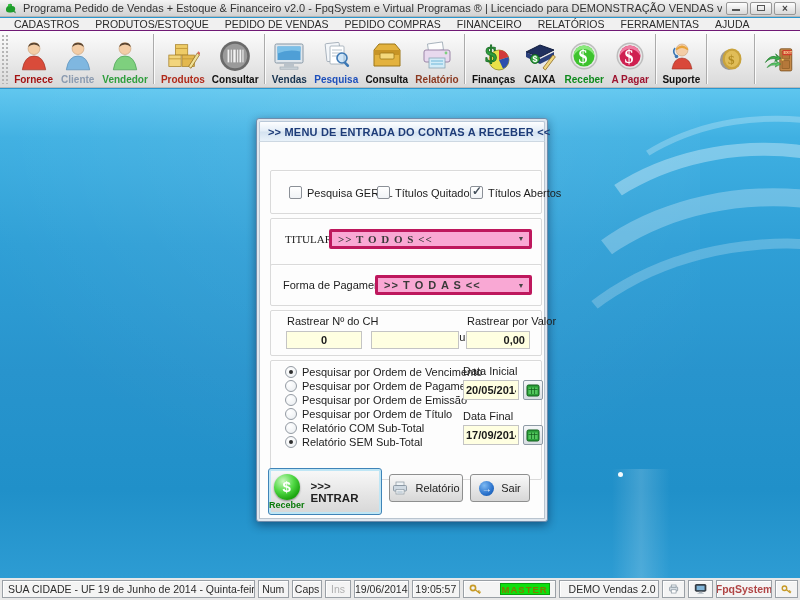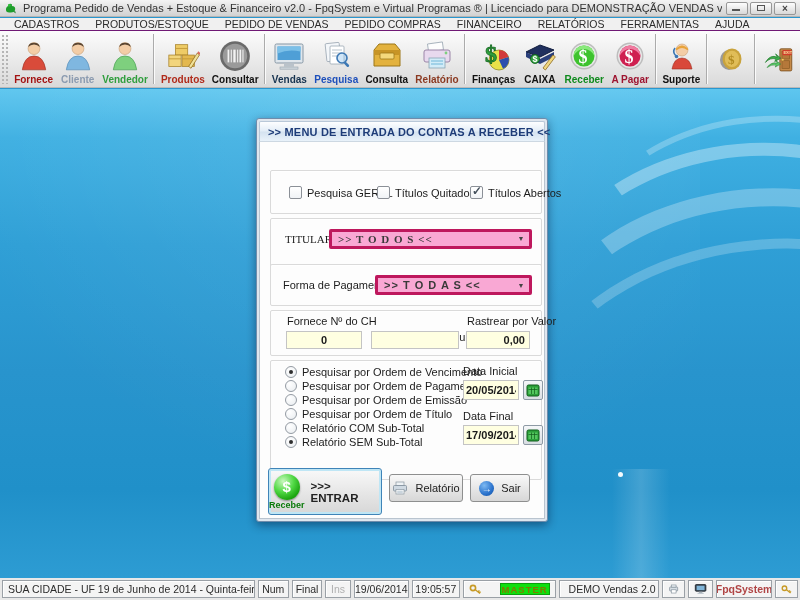--- a/index.html
+++ b/index.html
@@ -386,21 +386,21 @@
 
       <div class="groupbox gb-pagto">
         <span class="fld-label" style="left:12px; top:14px">Forma de Pagamento</span>
         <div class="combo" style="left:104px; top:10px; width:157px">
           <span class="combo-value">&gt;&gt; T O D A S &lt;&lt;</span>
           <span class="combo-arrow">▼</span>
         </div>
       </div>
 
       <div class="groupbox gb-rastro">
-        <span class="fld-label" style="left:16px; top:4px">Fornece Nº do CH</span>
+        <span class="fld-label" style="left:16px; top:4px">Rastrear Nº do CH</span>
         <span class="fld-label" style="left:100px; top:20px">Rastrear Nº do Título</span>
         <span class="fld-label" style="left:196px; top:4px">Rastrear por Valor</span>
         <input class="yfield center" style="left: 15px; top: 20px; width: 76px;" value="0">
         <input class="yfield" style="left: 100px; top: 20px; width: 88px;" value="">
         <input class="yfield right" style="left: 195px; top: 20px; width: 64px;" value="0,00">
       </div>
 
       <div class="groupbox gb-radios">
         <div class="radio" style="left:14px; top:5px">
           <span class="rb on"></span>
@@ -472,21 +472,21 @@
         <span class="sair-circle"><span>→</span></span>
         <span>Sair</span>
       </div>
 
     </div>
   </div>
 
   <div class="statusbar">
     <div class="sb-panel sb-city">SUA CIDADE - UF 19 de Junho de 2014 - Quinta-feira</div>
     <div class="sb-panel sb-num">Num</div>
-    <div class="sb-panel sb-caps">Final</div>
+    <div class="sb-panel sb-caps">Caps</div>
     <div class="sb-panel sb-ins">Ins</div>
     <div class="sb-panel sb-date">19/06/2014</div>
     <div class="sb-panel sb-time">19:05:57</div>
     <div class="sb-panel sb-master">
       <svg width="13" height="11" viewBox="0 0 13 11">
         <circle cx="4" cy="4" r="2.6" fill="none" stroke="#c79a26" stroke-width="1.6"></circle>
         <path d="M6 5.5 l5 4 M9 8 l1.4-1.6 M10.3 9 l1.2-1.4" stroke="#c79a26" stroke-width="1.4"></path>
       </svg>
       <span class="master-badge">MASTER</span>
     </div>

